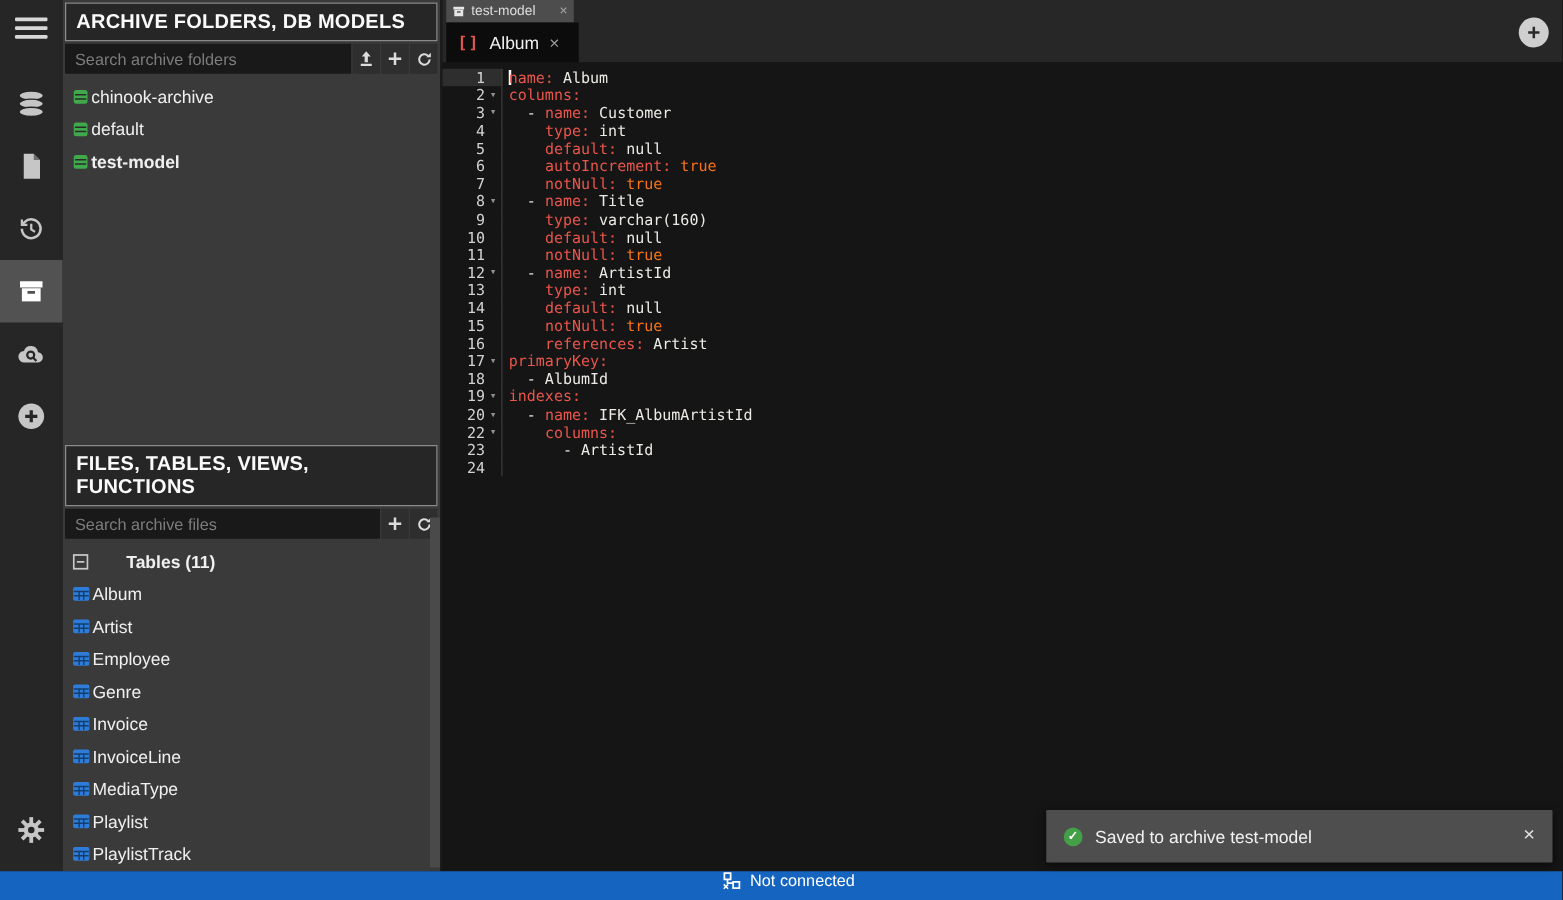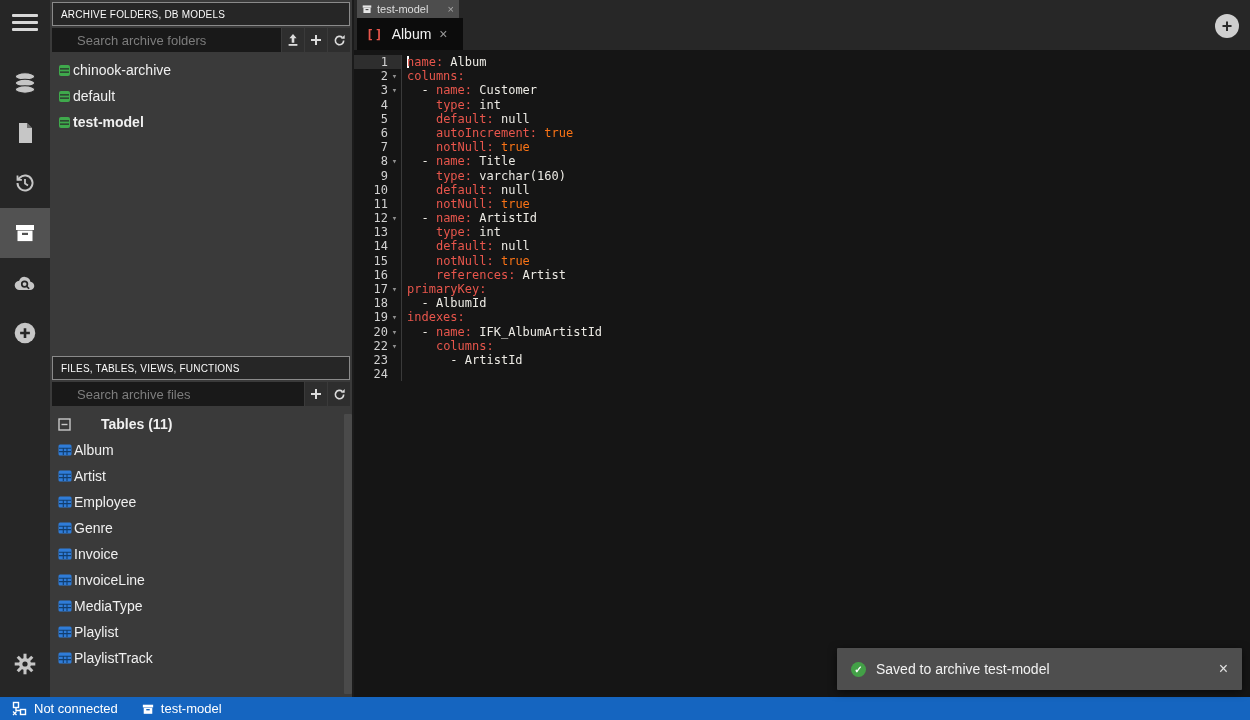--- a/index.html
+++ b/index.html
@@ -12,24 +12,24 @@
   
   .iconbar { position:absolute; left:0; top:0; width:50px; height:697px; background:#262626; z-index:5; }
   .ib-item { width:50px; height:50px; display:flex; align-items:center; justify-content:center; color:#c6c6c6; cursor:pointer; }
   .ib-item.active { background:#525252; color:#ffffff; }
   .ib-bottom { position:absolute; bottom:8px; left:0; }
   .hamburger { display:flex; flex-direction:column; gap:4px; }
   .hamburger span { display:block; width:26px; height:3px; background:#d8d8d8; border-radius:1px; }
   
   .sidebar { position:absolute; left:50px; top:0; width:302px; height:697px; background:#3a3a3a; z-index:4; }
   .panel-header { margin:2px; border:1px solid #8a8a8a; background:#262626; color:#fafafa;
-    font-size:10px; font-weight:normal; padding:6px 8px 5px 8px; letter-spacing:.2px; }
+    font-size:16px; font-weight:bold; padding:6px 8px 5px 8px; letter-spacing:.2px; }
   .search-row { display:flex; margin:1px 2px 5px 2px; height:24px; }
   .search-row input { flex:1; min-width:0; background:#191919; border:none; color:#cfcfcf;
-    font-size:13px; padding:0 25px; outline:none; font-family:"Liberation Sans",sans-serif; }
+    font-size:13px; padding:0 8px; outline:none; font-family:"Liberation Sans",sans-serif; }
   .search-row input::placeholder { color:#7d7d7d; }
   .sq-btn { width:22px; margin-left:1px; background:#2e2e2e; border:none; color:#dcdcdc;
     display:flex; align-items:center; justify-content:center; padding:0; cursor:pointer; }
   .archive-panel { height:352px; }
   .files-panel { height:345px; position:relative; }
   .tree { }
   .tree-item { height:26px; display:flex; align-items:center; padding-left:8px; gap:2px;
     color:#f0f0f0; font-size:14px; cursor:pointer; }
   .tree-item .label { white-space:nowrap; }
   .tree-item.selected .label { font-weight:bold; }
@@ -55,21 +55,21 @@
   .ed-line.active .gut { background:#2e2e2e; }
   .ln { width:34px; text-align:right; color:#d2d2d2; }
   .fold { width:13px; text-align:center; color:#8f8f8f; font-size:9px; }
   .code { padding-left:5px; white-space:pre; color:#eceae4; }
   .tk-key { color:#e8564c; }
   .tk-bool { color:#f97316; }
   .tk-plain { color:#eceae4; }
   .cursor { display:inline-block; width:2px; height:12px; background:#ffffff; vertical-align:-2px; margin-right:-2px; }
   
   .statusbar { position:absolute; left:0; bottom:0; width:1250px; height:23px; background:#1565c0;
-    display:flex; align-items:center; gap:24px; padding-left:12px; color:#ffffff; font-size:13px; z-index:10; }
+    display:flex; align-items:center; gap:13px; padding-left:12px; color:#ffffff; font-size:13px; z-index:10;flex-direction:column; }
   .sb-item { display:flex; align-items:center; gap:7px; cursor:pointer; }
   
   .toast { position:absolute; right:8px; bottom:30px; width:405px; height:42px; background:#4e4e4e;
     display:flex; align-items:center; padding:0 14px; gap:10px; color:#f2f2f2; font-size:14px;
     box-shadow:0 2px 8px rgba(0,0,0,.55); border-radius:1px; z-index:20; }
   .toast-check { width:15px; height:15px; border-radius:50%; background:#43a047; color:#fff;
     font-size:10px; font-weight:bold; display:flex; align-items:center; justify-content:center; flex:0 0 15px; }
   .toast-close { margin-left:auto; color:#e2e2e2; font-size:16px; line-height:1; cursor:pointer; }
   svg { display:block; }
 </style>

